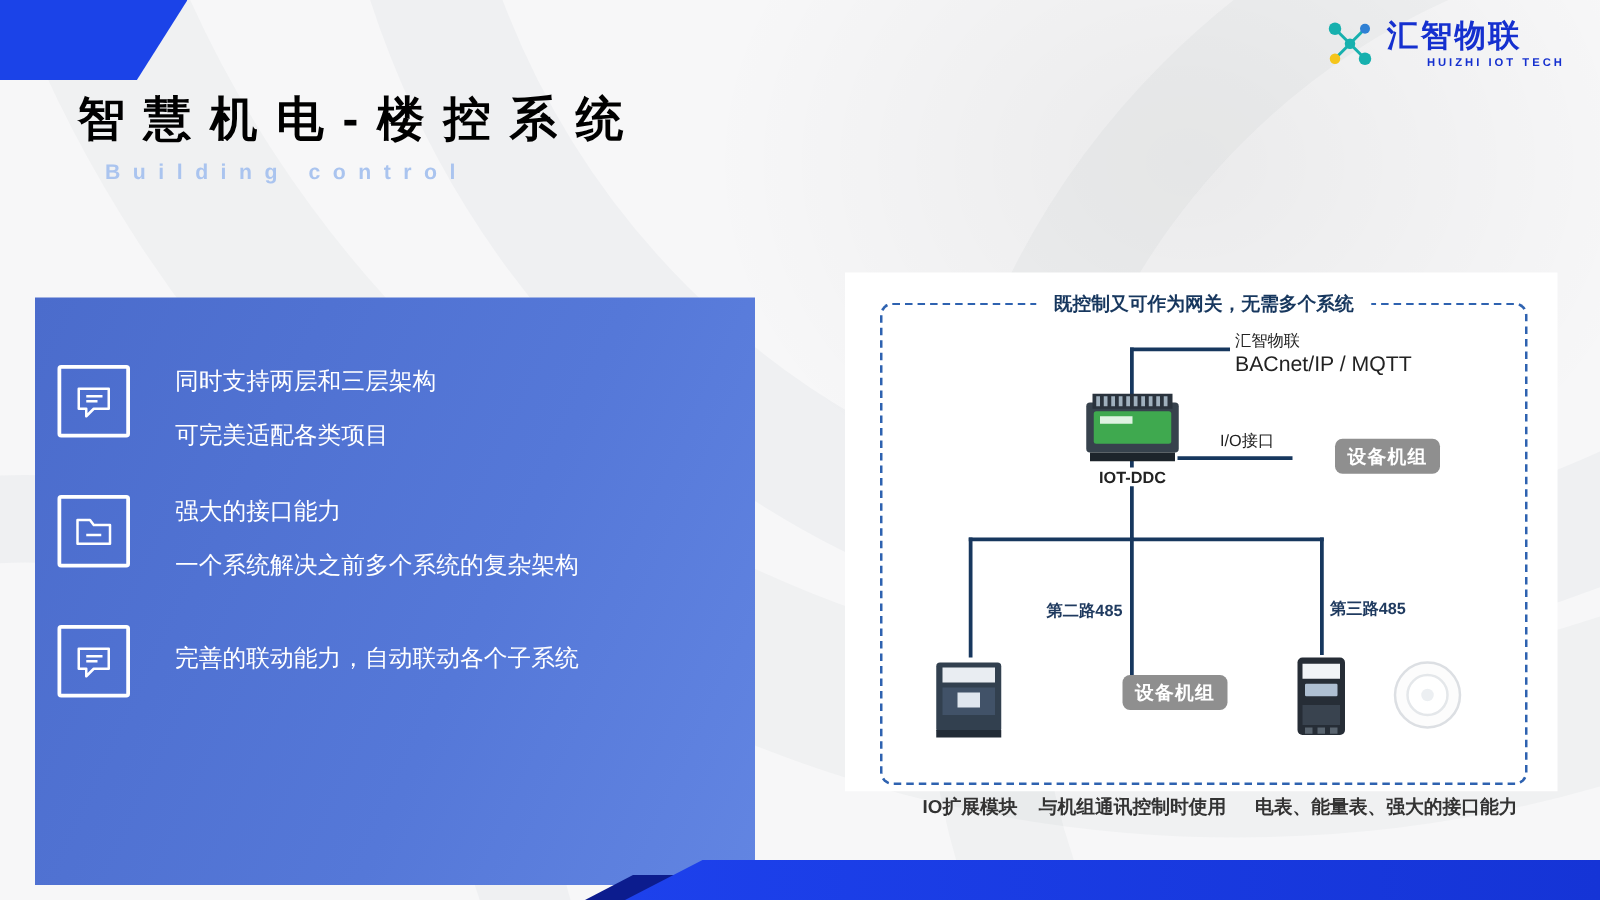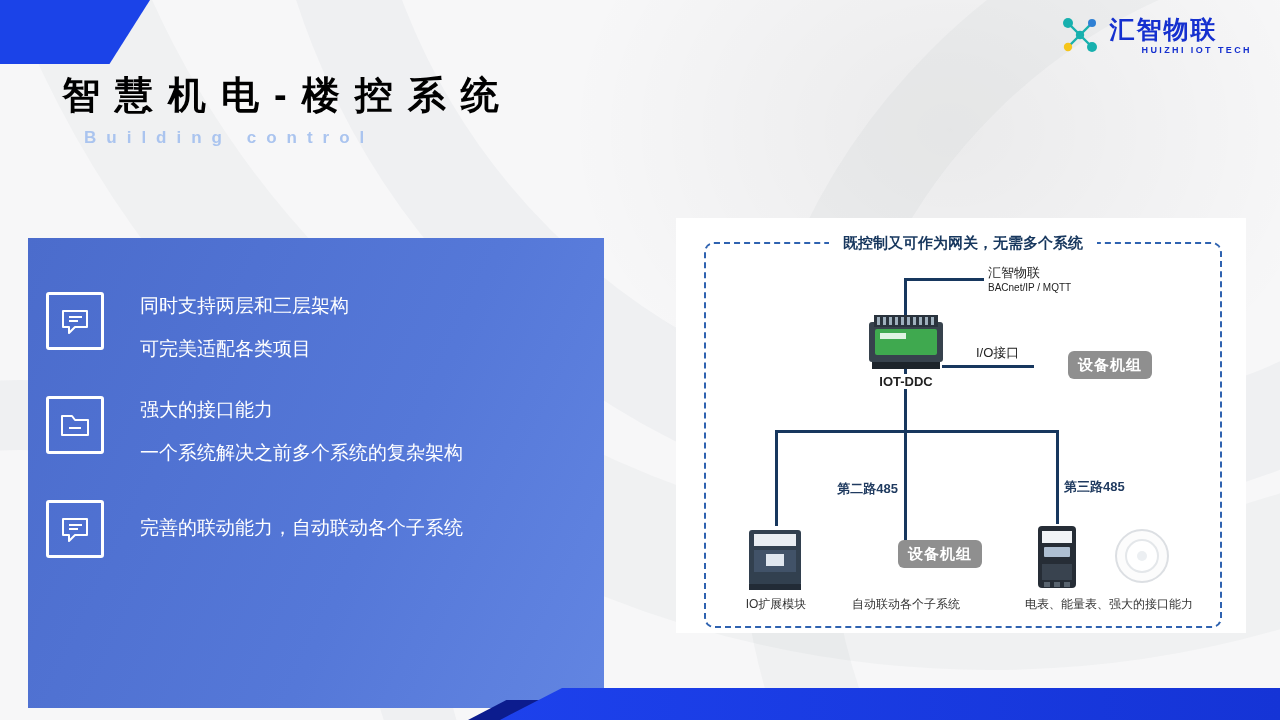--- a/index.html
+++ b/index.html
@@ -46,21 +46,21 @@
   
   .diagram-panel{position:absolute;left:676px;top:218px;width:570px;height:415px;background:#fff;z-index:2;}
   .dash-box{position:absolute;left:28px;top:24px;width:518px;height:386px;border:2px dashed #2e62b0;border-radius:10px;}
   .diagram-caption{position:absolute;left:287px;top:16px;transform:translateX(-50%);background:#fff;
                    padding:0 14px;font-size:15px;font-weight:600;color:#17375e;white-space:nowrap;z-index:3;}
   .dline{position:absolute;background:#17375e;z-index:2;}
   .lbl{position:absolute;color:#222;z-index:3;white-space:nowrap;}
   .badge{position:absolute;background:#8f8f8f;color:#fff;font-weight:700;font-size:15px;letter-spacing:1px;
          border-radius:6px;display:flex;align-items:center;justify-content:center;z-index:3;margin-left:34px;}
   .device{position:absolute;z-index:3;line-height:0;}
-  .cap{position:absolute;font-size:12px;font-weight:400;color:#333;text-align:center;z-index:3;}
+  .cap{position:absolute;font-size:15px;font-weight:700;color:#333;text-align:center;z-index:3;margin-top:40px;}
 
   
   .banner-main{position:absolute;right:0;bottom:0;width:780px;height:32px;
                background:linear-gradient(90deg,#1d41ec,#1534d6);
                clip-path:polygon(62px 0,100% 0,100% 100%,0 100%);z-index:4;}
   .banner-dark{position:absolute;left:468px;bottom:0;width:120px;height:20px;background:#0c1c8e;
                clip-path:polygon(0 100%,32% 0,100% 0,65% 100%);z-index:3;}
 </style>
 </head>
 <body>
@@ -151,21 +151,21 @@
     <div class="dline" style="left:228px;top:60px;width:3px;height:38px;"></div>
     <div class="dline" style="left:228px;top:60px;width:80px;height:3px;"></div>
     <div class="dline" style="left:266px;top:147px;width:92px;height:3px;"></div>
     <div class="dline" style="left:228px;top:150px;width:3px;height:64px;"></div>
     <div class="dline" style="left:99px;top:212px;width:284px;height:3px;"></div>
     <div class="dline" style="left:99px;top:212px;width:3px;height:96px;"></div>
     <div class="dline" style="left:228px;top:212px;width:3px;height:110px;"></div>
     <div class="dline" style="left:380px;top:212px;width:3px;height:94px;"></div>
 
     <div class="lbl" style="left:312px;top:46px;font-size:13px;">汇智物联</div>
-    <div class="lbl" style="left:312px;top:64px;font-size:10px;">BACnet/IP / MQTT</div>
+    <div class="lbl" style="left:312px;top:64px;font-size:17px;">BACnet/IP / MQTT</div>
     <div class="lbl" style="left:300px;top:126px;font-size:13px;">I/O接口</div>
     <div class="lbl" style="left:230px;top:156px;transform:translateX(-50%);font-size:13px;font-weight:700;background:#fff;padding:0 3px;">IOT-DDC</div>
     <div class="lbl" style="left:146px;top:262px;width:76px;text-align:right;font-size:13px;font-weight:600;color:#1f3a5f;">第二路485</div>
     <div class="lbl" style="left:388px;top:260px;font-size:13px;font-weight:600;color:#1f3a5f;">第三路485</div>
 
     <div class="badge" style="left:358px;top:133px;width:84px;height:28px;">设备机组</div>
     <div class="badge" style="left:188px;top:322px;width:84px;height:28px;">设备机组</div>
 
     <div class="device" style="left:192px;top:94px;">
       <svg width="76" height="58" viewBox="0 0 76 58">
@@ -215,20 +215,20 @@
 
     <div class="device" style="left:438px;top:310px;">
       <svg width="56" height="56" viewBox="0 0 56 56">
         <circle cx="28" cy="28" r="26" fill="#fcfcfc" stroke="#dcdfe3" stroke-width="2"></circle>
         <circle cx="28" cy="28" r="16" fill="#ffffff" stroke="#e4e7ea" stroke-width="2"></circle>
         <circle cx="28" cy="28" r="5" fill="#eceff2"></circle>
       </svg>
     </div>
 
     <div class="cap" style="left:40px;top:378px;width:120px;">IO扩展模块</div>
-    <div class="cap" style="left:150px;top:378px;width:160px;">自动联动各个子系统</div>
+    <div class="cap" style="left:150px;top:378px;width:160px;">与机组通讯控制时使用</div>
     <div class="cap" style="left:320px;top:378px;width:226px;">电表、能量表、强大的接口能力</div>
   </div>
 
   <div class="banner-dark"></div>
   <div class="banner-main"></div>
 
 </div>
 
 </body></html>

